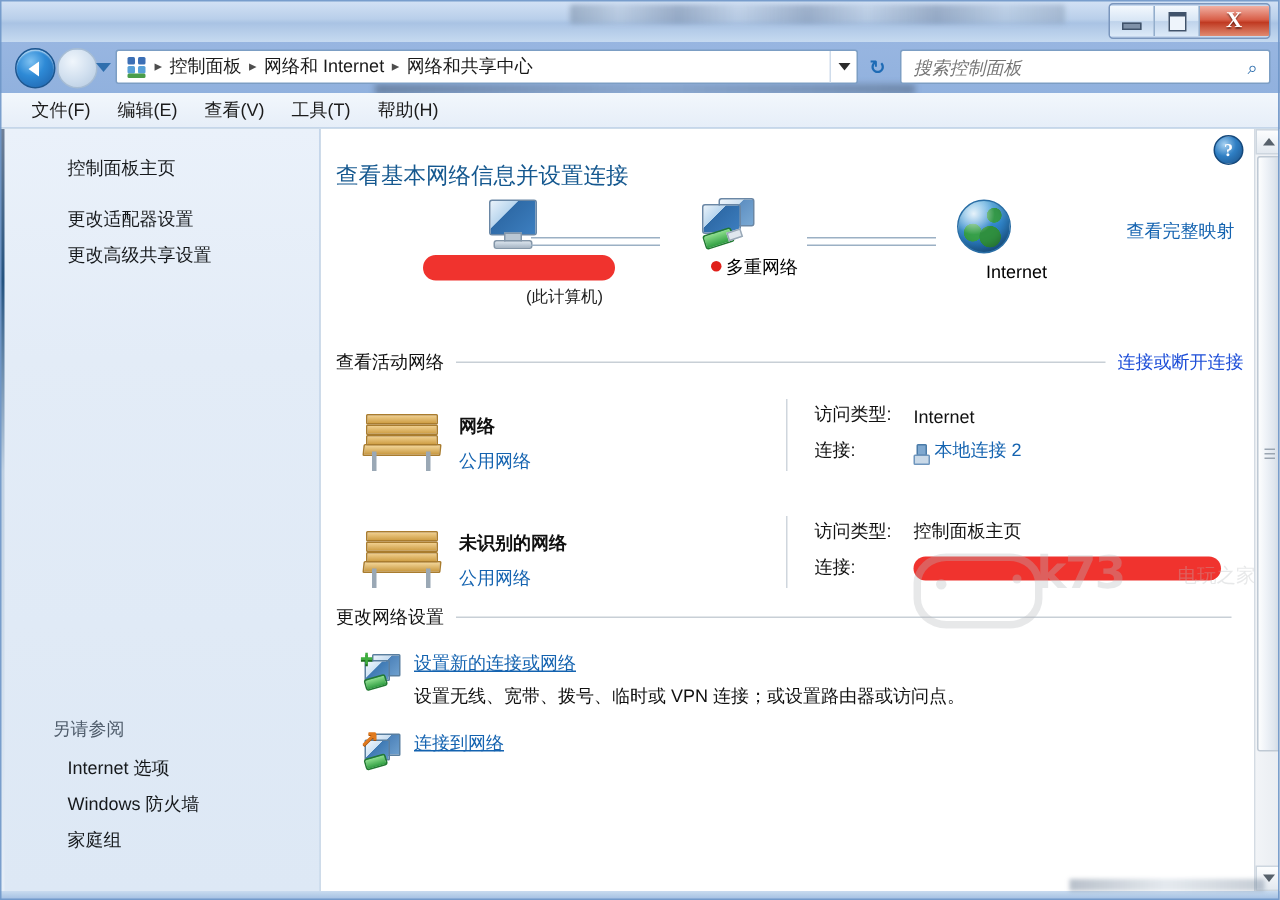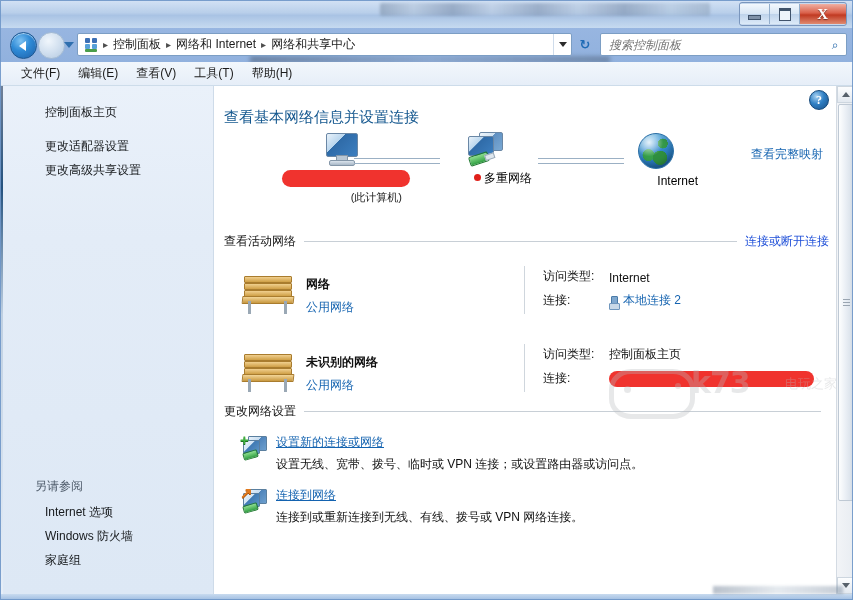--- a/index.html
+++ b/index.html
@@ -800,21 +800,20 @@
 
         <div class="task-row">
           <div class="task-icon">
             <div class="ti-mon"></div>
               <div class="ti-mon2"></div>
               <div class="ti-plug"></div>
             <div class="ti-badge arrow">↗</div>
           </div>
           <div class="task-text">
             <div class="task-link">连接到网络</div>
-            <div class="task-desc">连接到或重新连接到无线、有线、拨号或 VPN 网络连接。</div>
           </div>
         </div>
 
       </div>
 
       <div class="wm-k73">
         <div class="pad"></div>
         <div class="txt">k73</div>
         <div class="sub">电玩之家</div>
       </div>

